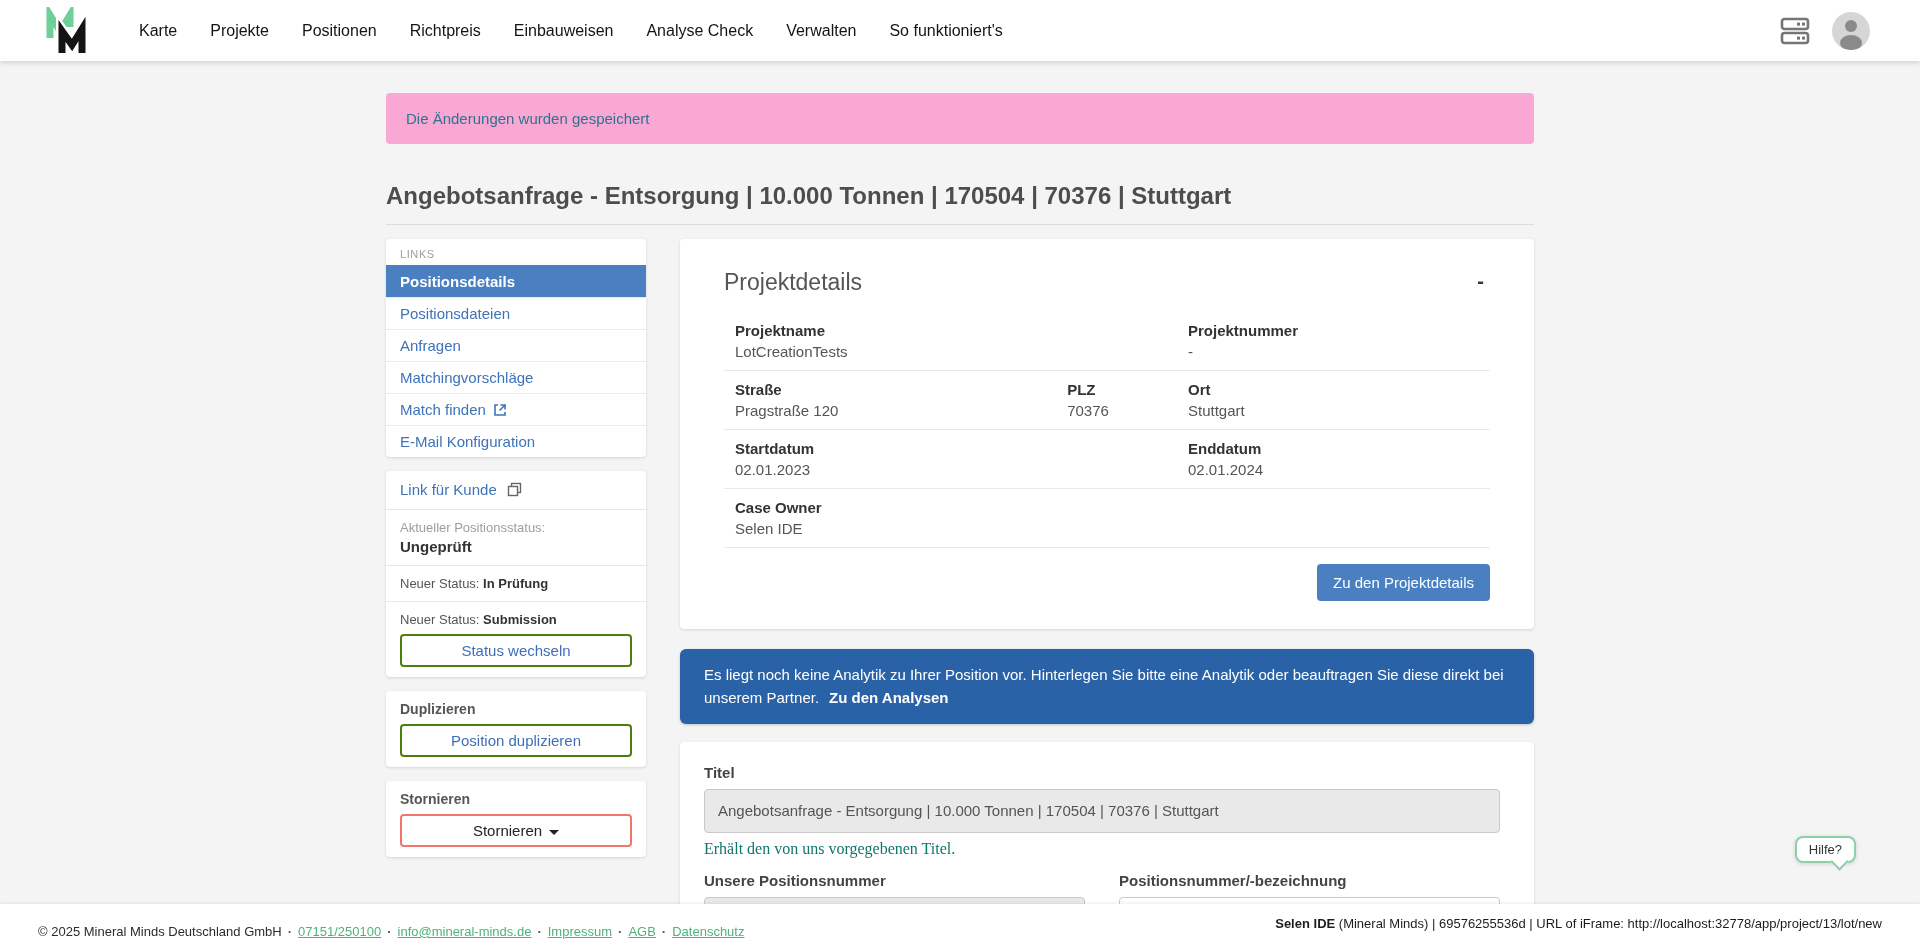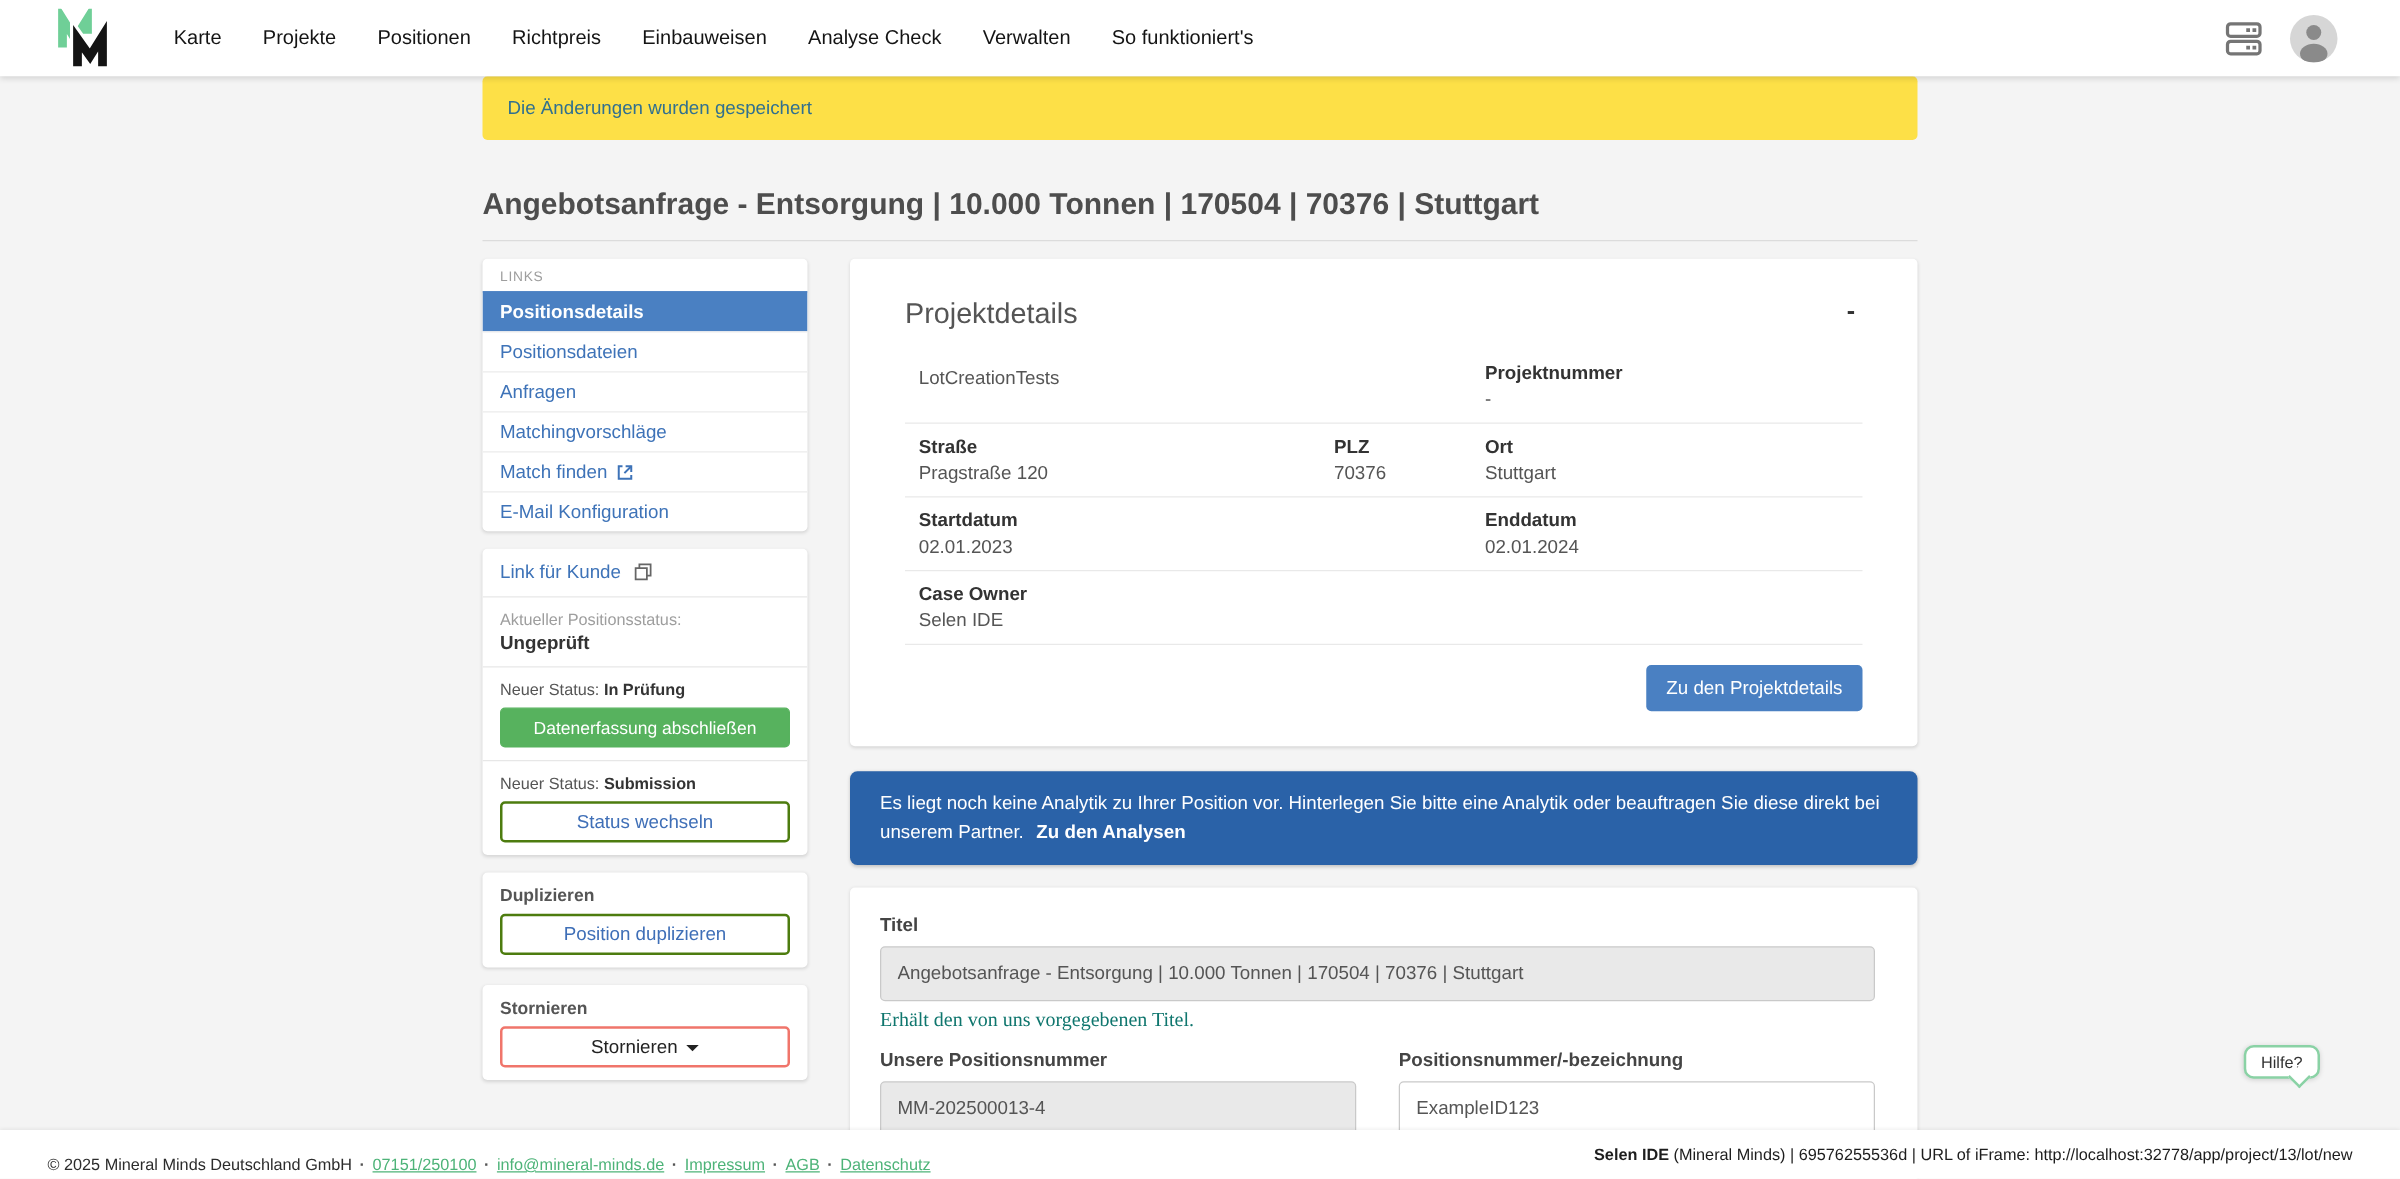--- a/index.html
+++ b/index.html
@@ -23,22 +23,22 @@
   .nav-right { margin-left: auto; display: flex; align-items: center; gap: 20px; }
   .icon-btn { background: none; border: none; cursor: pointer; display: flex; align-items: center; }
   .avatar-circle {
     width: 38px; height: 38px; border-radius: 50%;
     background: #d6d6d6; display: flex; align-items: flex-end; justify-content: center; overflow: hidden;
   }
 
   
   .page { width: 1148px; margin: 0 auto; }
   .alert-info {
-    padding: 17px 20px;
-    background: #fde047; color: #31708f;
+    margin-top: 32px; padding: 17px 20px;
+    background: #f9a8d4; color: #31708f;
     border-radius: 4px; font-size: 15px;
   }
   .page-title {
     margin-top: 38px; font-size: 24px; font-weight: bold; color: #4d4d4d;
     padding-bottom: 14px; border-bottom: 1px solid #dcdcdc;
   }
   .columns { display: flex; gap: 34px; margin-top: 14px; align-items: flex-start; }
   .sidebar { width: 260px; flex: 0 0 auto; }
   .main-col { flex: 1; min-width: 0; }
   .card {
@@ -222,21 +222,20 @@
               <rect x="1.5" y="4.5" width="9" height="9" fill="#fff" stroke="#666" stroke-width="1.4"></rect>
             </svg>
           </a>
         </div>
         <div class="side-section">
           <div class="muted-label">Aktueller Positionsstatus:</div>
           <div class="status-value">Ungeprüft</div>
         </div>
         <div class="side-section">
           <div class="new-status"><span>Neuer Status: </span><b>In Prüfung</b></div>
-          <button class="btn btn-green">Datenerfassung abschließen</button>
         </div>
         <div class="side-section">
           <div class="new-status"><span>Neuer Status: </span><b>Submission</b></div>
           <button class="btn btn-outline-blue">Status wechseln</button>
         </div>
       </div>
 
       <div class="card side-card">
         <div class="side-section">
           <div class="side-header">Duplizieren</div>
@@ -257,20 +256,21 @@
     <main class="main-col">
 
       <section class="card card-project">
         <div class="project-head">
           <h2 class="project-title">Projektdetails</h2>
           <button class="collapse-btn">-</button>
         </div>
         <div class="p-table">
           <div class="p-row cols-2 first">
             <div>
+                <div class="p-label">Projektname</div>
                 <div class="p-value">LotCreationTests</div>
               </div>
             <div>
                 <div class="p-label">Projektnummer</div>
                 <div class="p-value">-</div>
               </div>
           </div>
           <div class="p-row cols-3">
             <div>
                 <div class="p-label">Straße</div>

